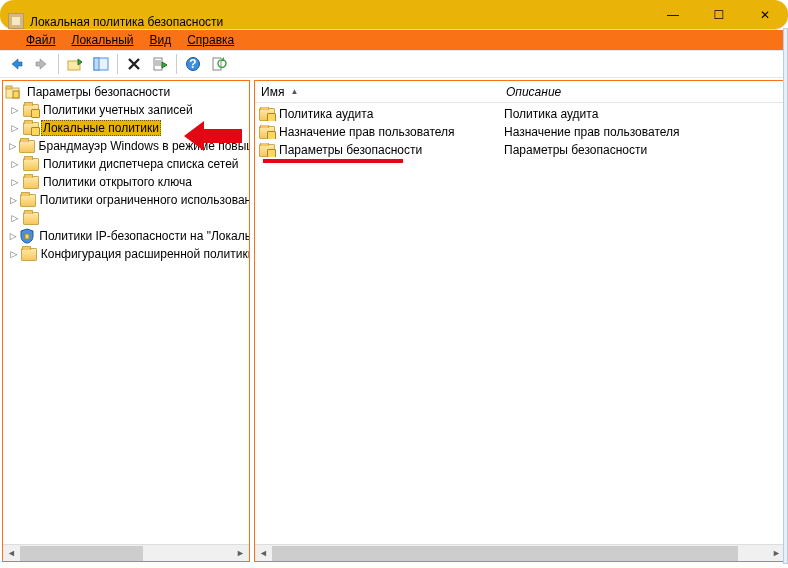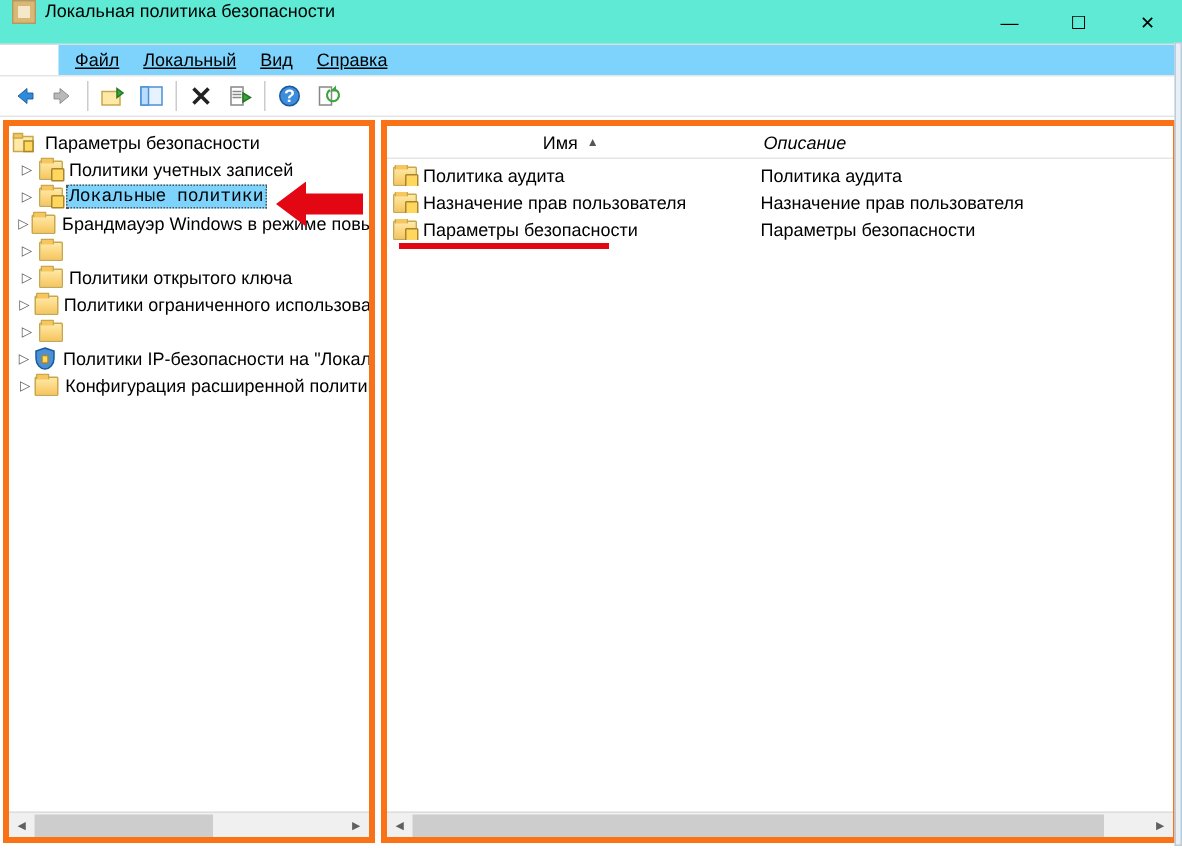--- a/index.html
+++ b/index.html
@@ -1,60 +1,60 @@
 <!DOCTYPE html>
 <html><head>
 <meta charset="utf-8">
 <style>
 * { box-sizing: border-box; margin: 0; padding: 0; font-family: "Segoe UI", Tahoma, sans-serif; font-size: 12px; }
 body { background: #fff; width: 788px; height: 568px; overflow: hidden; position: relative; }
 
 
-.titlebar { height: 30px; display: flex; align-items: flex-start; background: #5eead4; border-bottom: 1px solid #ddd; }
+.titlebar { height: 30px; display: flex; align-items: flex-end; background: #eab308; border-bottom: 1px solid #ddd; border-radius: 14px; }
 .titlebar .app-icon { width: 16px; height: 16px; margin: 0 6px 0 8px; background: #d9b877; border: 1px solid #b59a5f; position: relative; }
 .titlebar .app-icon::after { content: ""; position: absolute; inset: 3px; background: #f5e8c8; }
 .titlebar .title { flex: 1; color: #000; font-size: 12px; }
 .titlebar .win-btns { display: flex; height: 100%; }
 .titlebar .win-btn { width: 46px; display: flex; align-items: center; justify-content: center; color: #000; }
 
 
-.menubar { height: 20px; display: flex; align-items: center; padding: 0 5px; background: #7dd3fc; gap: 4px; margin-left: 39px; }
+.menubar { height: 20px; display: flex; align-items: center; padding: 0 20px; background: #f97316; gap: 4px; }
 .menubar .menu-item { padding: 2px 6px; cursor: default; }
 .menubar .menu-item .ul { text-decoration: underline; }
 
 
 .toolbar { height: 28px; display: flex; align-items: center; padding: 2px 4px; gap: 2px; border-top: 1px solid #e5e5e5; border-bottom: 1px solid #e5e5e5; background: #fff;}
 .tb-btn { width: 24px; height: 24px; display: flex; align-items: center; justify-content: center; border: 1px solid transparent; }
 .tb-sep { width: 1px; height: 20px; background: #ccc; margin: 0 2px; }
 
 
 .content { display: flex; height: calc(568px - 30px - 20px - 28px - 4px); padding: 2px; gap: 4px; }
-.pane { border: 4px solid #f97316; background: #fff; position: relative; overflow: hidden; gap: 37px; }
+.pane { border: 1px solid #f97316; background: #fff; position: relative; overflow: hidden; gap: 37px; }
 .tree-pane { width: 248px; display: flex; flex-direction: column; }
 .list-pane { flex: 1; }
 
 
 .tree { flex: 1; overflow: hidden; padding: 2px 0; white-space: nowrap; }
 .tree-root { display: flex; align-items: center; height: 18px; padding-left: 2px; gap: 4px; }
 .tree-row { display: flex; align-items: center; height: 18px; padding-left: 6px; gap: 2px; }
 .expander { width: 12px; height: 12px; display: flex; align-items: center; justify-content: center; color: #666; font-size: 9px; }
 .folder-icon { width: 16px; height: 13px; background: linear-gradient(#ffe9a7,#f7c65e); border: 1px solid #c9a84b; border-radius: 1px; position: relative; flex-shrink: 0; }
 .folder-icon::before { content:""; position:absolute; top:-3px; left:0; width:7px; height:3px; background:#f7c65e; border:1px solid #c9a84b; border-bottom:none; border-radius:1px 1px 0 0;}
 .folder-icon.lock::after { content:""; position:absolute; right:-2px; bottom:-2px; width:7px; height:7px; background:#ffd75e; border:1px solid #a8862b; border-radius:1px;}
 .tree-label { padding: 0 2px; overflow: hidden; text-overflow: clip; }
-.tree-label.selected { background: #7dd3fc; border: 1px dotted #555; padding: 0 1px; font-family: Liberation Mono, monospace; }
+.tree-label.selected { background: #eab308; border: 1px dotted #555; padding: 0 1px; }
 .shield-icon { width:16px; height:16px; flex-shrink:0; }
 
 
 .annot-arrow { position: absolute; pointer-events: none; z-index: 50; }
 
 
 .list-header { display: flex; height: 22px; border-bottom: 1px solid #e5e5e5; }
 .list-header .col { padding: 3px 6px; display: flex; align-items: center; gap: 6px; color: #000; text-align: left; }
-.list-header .col.name { width: 245px; justify-content: center; }
+.list-header .col.name { width: 245px; }
 .list-header .col.desc { flex: 1; font-style: italic; }
 .sort-ind { font-size: 8px; color: #555; }
 .list-body { padding: 2px 0; }
 .list-row { display: flex; height: 18px; align-items: center; }
 .list-row .cell { display: flex; align-items: center; gap: 4px; padding: 0 4px; overflow: hidden; white-space: nowrap; }
 .list-row .cell.name { width: 245px; }
 .list-row .cell.desc { flex: 1; }
 .underline-annot { position: absolute; height: 4px; background: #e30613; z-index: 49; }
 
 
@@ -166,20 +166,21 @@
             <span class="tree-label selected">Локальные политики</span>
           </div>
           <div class="tree-row">
             <div class="expander">▷</div>
             <div class="folder-icon"></div>
             <span class="tree-label">Брандмауэр Windows в режиме повышенной безопасности</span>
           </div>
           <div class="tree-row">
             <div class="expander">▷</div>
             <div class="folder-icon"></div>
+            <span class="tree-label">Политики диспетчера списка сетей</span>
           </div>
           <div class="tree-row">
             <div class="expander">▷</div>
             <div class="folder-icon"></div>
             <span class="tree-label">Политики открытого ключа</span>
           </div>
           <div class="tree-row">
             <div class="expander">▷</div>
             <div class="folder-icon"></div>
             <span class="tree-label">Политики ограниченного использования программ</span>

